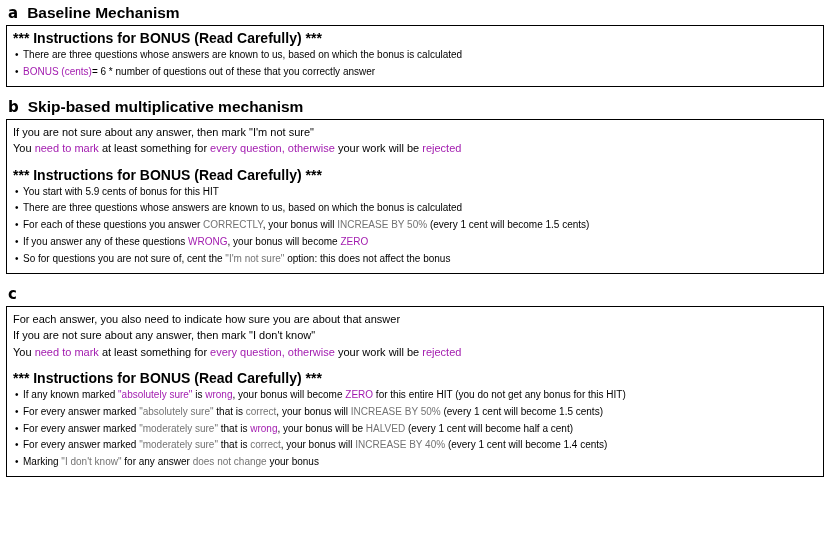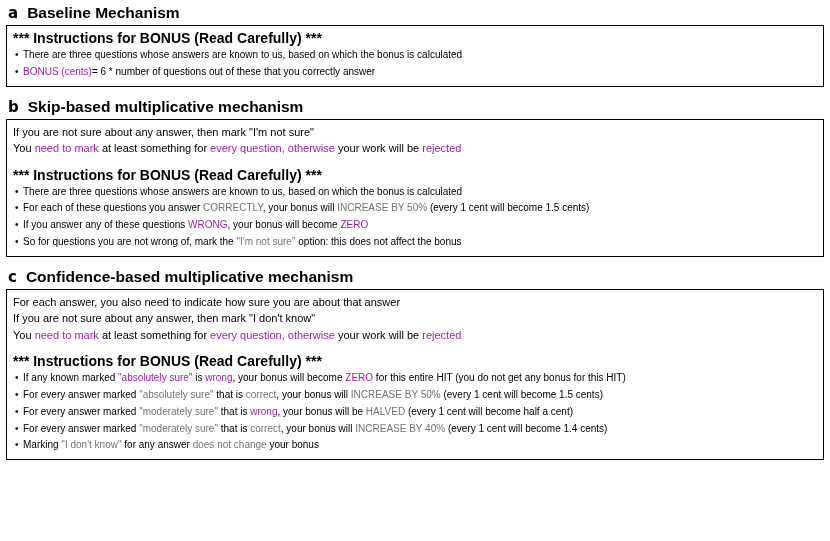--- a/index.html
+++ b/index.html
@@ -100,32 +100,32 @@
       <span class="panel-heading">Skip-based multiplicative mechanism</span>
     </div>
     <div class="box">
       <div>
           <div class="line"><span class="black">If you are not sure about any answer, then mark "I'm not sure"</span></div>
           <div class="line"><span class="black">You </span><span class="red">need to mark</span><span class="black"> at least something for </span><span class="red">every question</span><span class="red">, otherwise</span><span class="black"> your work will be </span><span class="red">rejected</span></div>
         </div>
       <div class="spacer"></div>
       <div class="instr-head">*** Instructions for BONUS (Read Carefully) ***</div>
       <div>
+          <div class="bullet-line"><span class="dot">•</span><span class="black">You start with 5.9 cents of bonus for this HIT</span></div>
           <div class="bullet-line"><span class="dot">•</span><span class="black">There are three questions whose answers are known to us, based on which the bonus is calculated</span></div>
           <div class="bullet-line"><span class="dot">•</span><span class="black">For each of these questions you answer </span><span class="blue">CORRECTLY</span><span class="black">, your bonus will </span><span class="blue">INCREASE BY 50%</span><span class="black"> (every 1 cent will become 1.5 cents)</span></div>
           <div class="bullet-line"><span class="dot">•</span><span class="black">If you answer any of these questions </span><span class="red">WRONG</span><span class="black">, your bonus will become </span><span class="red">ZERO</span></div>
-          <div class="bullet-line"><span class="dot">•</span><span class="black">So for questions you are not wrong of, mark the </span><span class="blue">"I'm not sure"</span><span class="black"> option: this does not affect the bonus</span></div>
+          <div class="bullet-line"><span class="dot">•</span><span class="black">So for questions you are not sure of, cent the </span><span class="blue">"I'm not sure"</span><span class="black"> option: this does not affect the bonus</span></div>
         </div>
     </div>
   </div>
 
   <div id="panel-c">
     <div class="panel-title">
       <span class="panel-letter">c</span>
-      <span class="panel-heading">Confidence-based multiplicative mechanism</span>
     </div>
     <div class="box">
       <div>
           <div class="line"><span class="black">For each answer, you also need to indicate how sure you are about that answer</span></div>
           <div class="line"><span class="black"> If you are not sure about any answer, then mark "I don't know"</span></div>
           <div class="line"><span class="black"> You </span><span class="red">need to mark</span><span class="black"> at least something for </span><span class="red">every question</span><span class="red">, otherwise</span><span class="black"> your work will be </span><span class="red">rejected</span></div>
         </div>
       <div class="spacer"></div>
       <div class="instr-head">*** Instructions for BONUS (Read Carefully) ***</div>
       <div>

